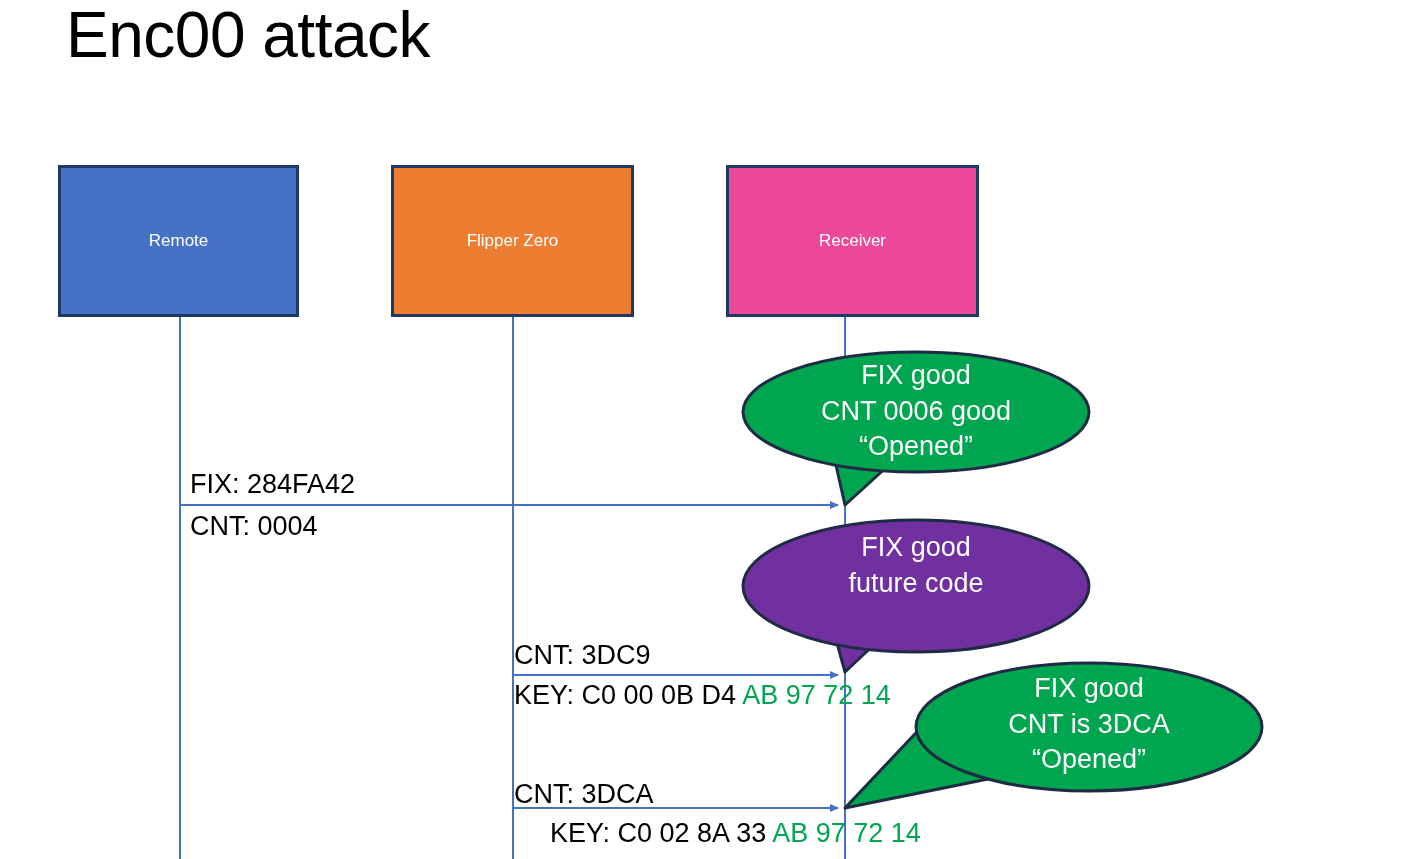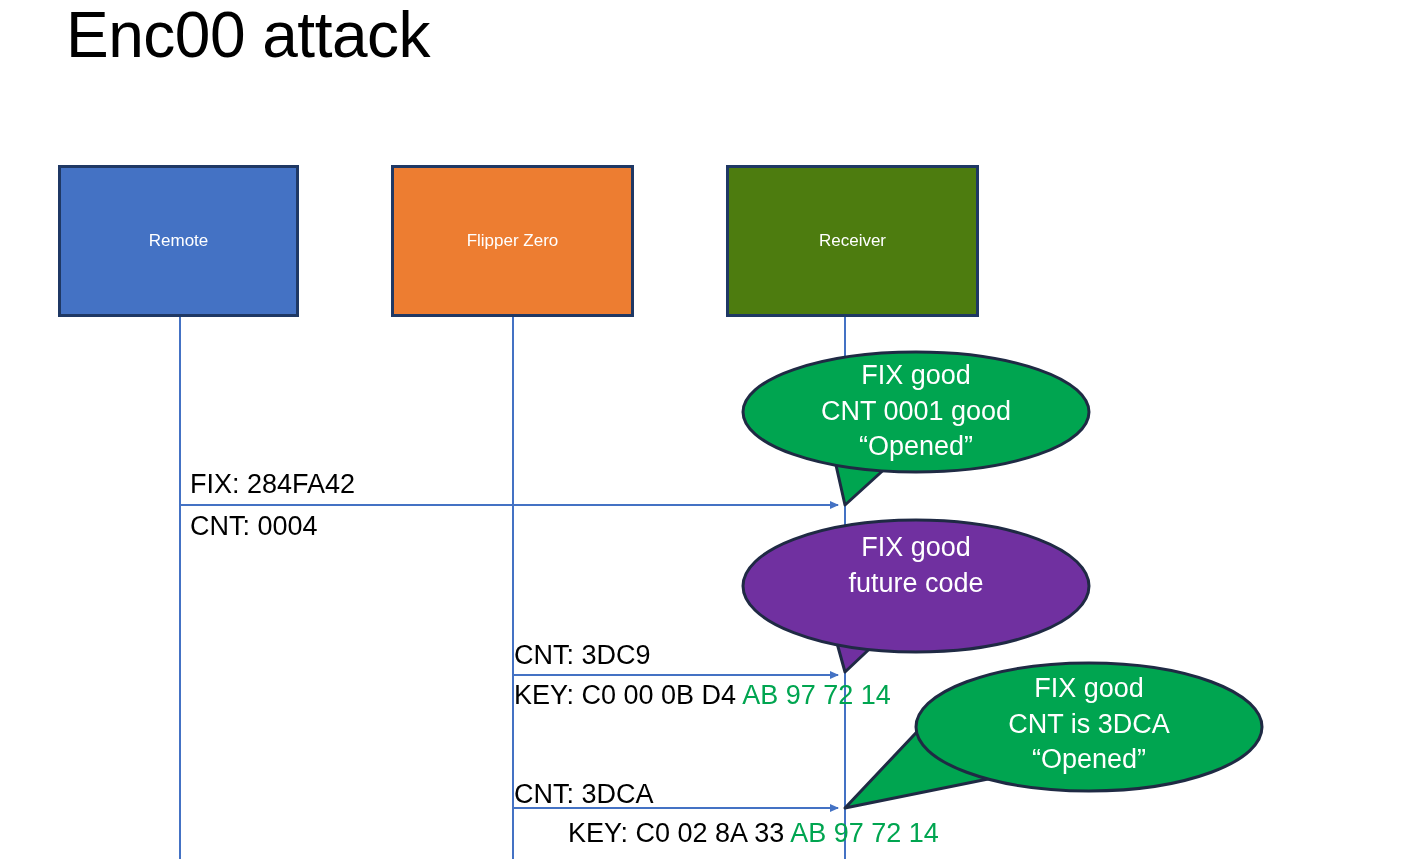--- a/index.html
+++ b/index.html
@@ -27,21 +27,21 @@
     position:absolute;
     border:3px solid #1F3864;
     box-sizing:border-box;
     display:flex;align-items:center;justify-content:center;
     color:#ffffff;
     font-size:17px;
     font-weight:400;
   }
   #actor-remote{left:58px;top:165px;width:241px;height:152px;background:#4472C4;}
   #actor-flipper{left:391px;top:165px;width:243px;height:152px;background:#ED7D31;}
-  #actor-receiver{left:726px;top:165px;width:253px;height:152px;background:#4d7c0f;}
+  #actor-receiver{left:726px;top:165px;width:253px;height:152px;background:#ec4899;}
 
   
   #vec{position:absolute;left:0;top:0;width:1408px;height:859px;}
 
   
   .msg{
     position:absolute;
     font-size:27px;
     color:#000000;
     white-space:nowrap;
@@ -115,27 +115,27 @@
 
 
   <div class="msg" style="left:514px;top:640px;">CNT: 3DC9</div>
 
   <div class="msg" style="left:514px;top:680px;">
     <span>KEY: C0 00 0B D4 </span><span class="hx-green">AB 97 72 14</span>
   </div>
 
   <div class="msg" style="left:514px;top:779px;">CNT: 3DCA</div>
 
-  <div class="msg" style="left:528px;top:818px;padding-left:40px;">
+  <div class="msg" style="left:510px;top:818px;padding-left:40px;">
     <span>KEY: C0 02 8A 33 </span><span class="hx-green">AB 97 72 14</span>
   </div>
 
   <div class="bubble-text" style="left:743px;top:358px;width:346px;">
     <div>FIX good</div>
-    <div>CNT 0001 good</div>
+    <div>CNT 0006 good</div>
     <div>“Opened”</div>
   </div>
 
   <div class="bubble-text" style="left:743px;top:530px;width:346px;">
     <div>FIX good</div>
     <div>future code</div>
   </div>
 
   <div class="bubble-text" style="left:916px;top:671px;width:346px;">
     <div>FIX good</div>

